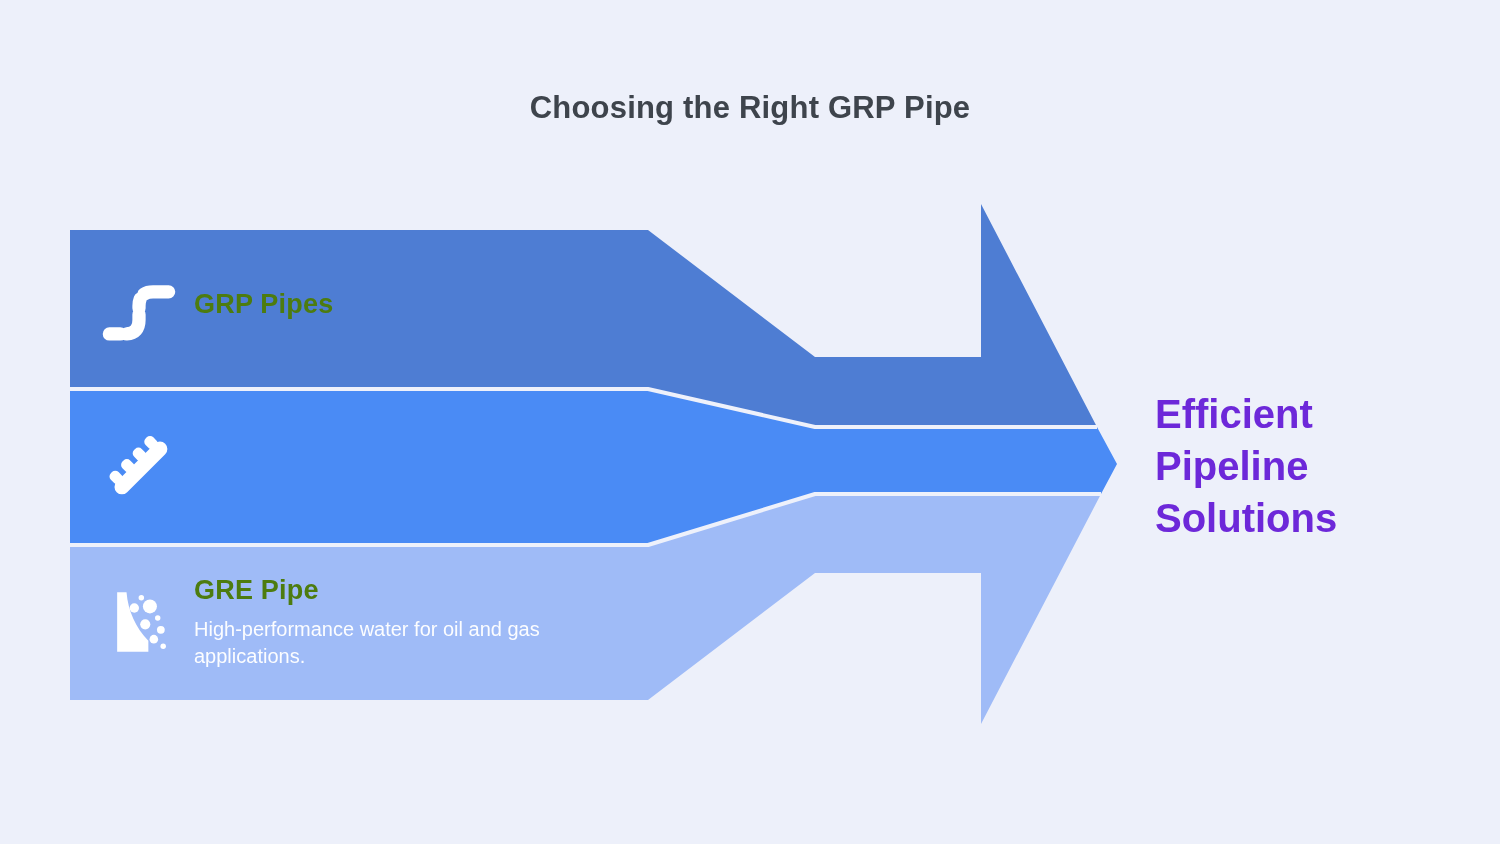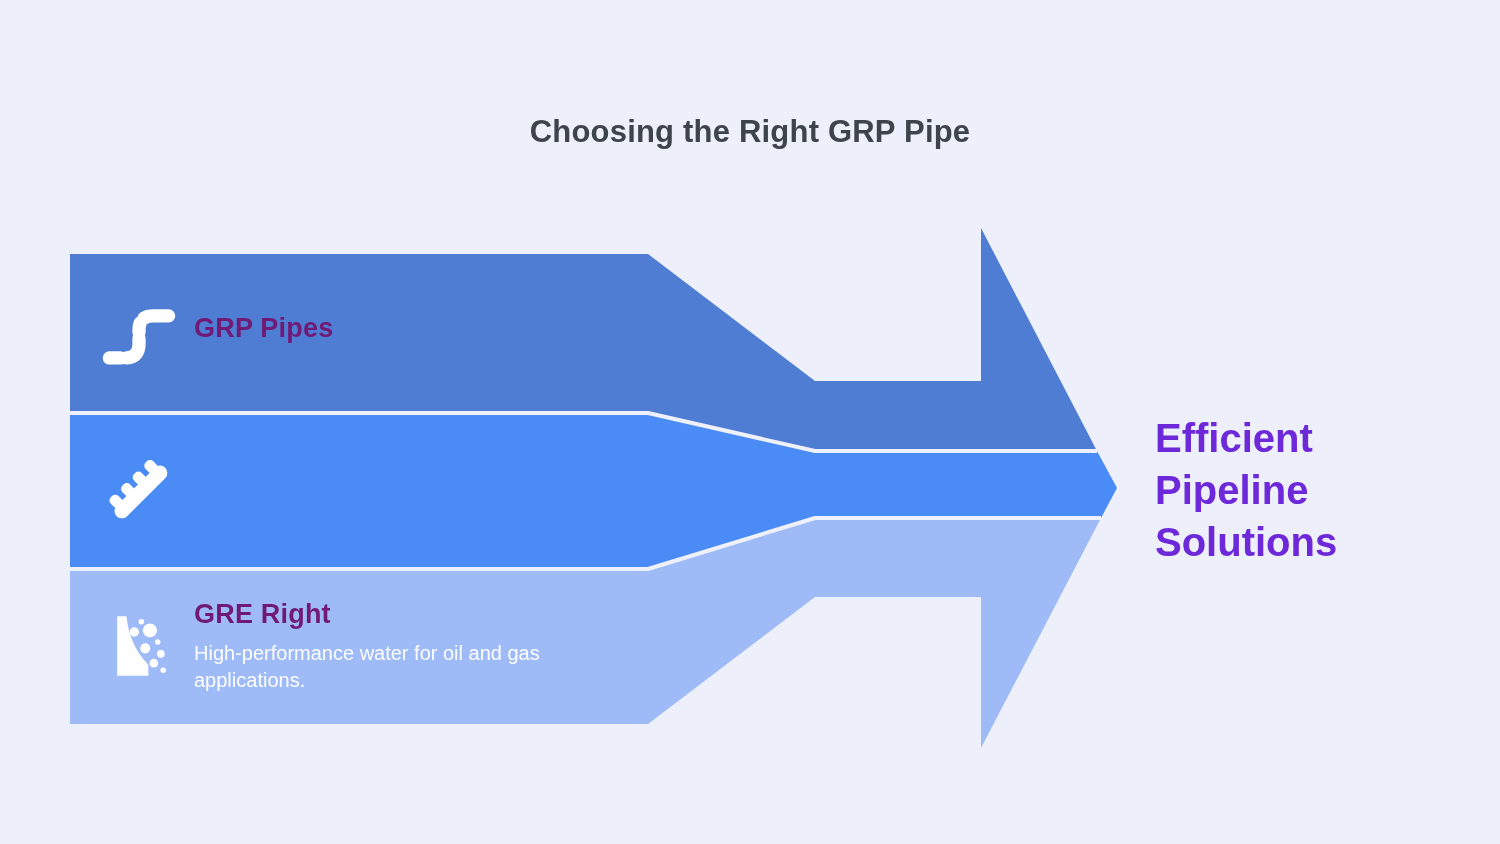--- a/index.html
+++ b/index.html
@@ -2,40 +2,40 @@
 <html><head>
 <meta charset="utf-8">
 <style>
   html,body{margin:0;padding:0;}
   body{
     width:1500px;height:844px;
     background:#edf0fa;
     font-family:"Liberation Sans", sans-serif;
     overflow:hidden;
   }
-  .stage{position:relative;width:1500px;height:736px;margin-top:24px;}
+  .stage{position:relative;width:1500px;height:736px;}
   .title{
     position:absolute;top:90px;left:0;right:0;
     margin:0;text-align:center;
     font-size:31px;font-weight:700;color:#3e444c;
     letter-spacing:.2px;
   }
   .arrow-svg{position:absolute;top:0;left:0;width:1500px;height:844px;display:block;}
   .band{
     position:absolute;left:100px;width:520px;height:120px;
     display:flex;align-items:center;gap:16px;
   }
   .band-1{top:249px;}
   .band-2{top:406px;}
   .band-3{top:562px;}
   .icon-wrap{flex:0 0 78px;width:78px;height:78px;}
   .icon-wrap svg{width:78px;height:78px;display:block;}
   .band-text{flex:1;}
   .band-heading{
-    font-size:27px;font-weight:700;color:#701a75;
+    font-size:27px;font-weight:700;color:#4d7c0f;
     margin:0 0 10px 0;letter-spacing:.2px;
   }
   .band-desc{
     font-size:20px;font-weight:400;color:rgba(255,255,255,.97);
     line-height:27px;max-width:430px;margin:0;
   }
   .outcome{
     position:absolute;left:1155px;top:388px;width:240px;
     font-size:40px;line-height:52px;font-weight:700;color:#6d28d9;
   }
@@ -96,20 +96,20 @@
           <circle cx="64" cy="30" r="9"></circle>
           <circle cx="58" cy="53" r="6.5"></circle>
           <circle cx="74" cy="45" r="3.5"></circle>
           <circle cx="78" cy="60" r="5"></circle>
           <circle cx="69" cy="72" r="5.5"></circle>
           <circle cx="81" cy="81" r="3.5"></circle>
         </g>
       </svg>
     </div>
     <div class="band-text">
-      <div class="band-heading">GRE Right</div>
+      <div class="band-heading">GRE Pipe</div>
       <div class="band-desc">High-performance water for oil and gas applications.</div>
     </div>
   </div>
 
   <div class="outcome">Efficient Pipeline Solutions</div>
 
 </div>
 
 </body></html>

